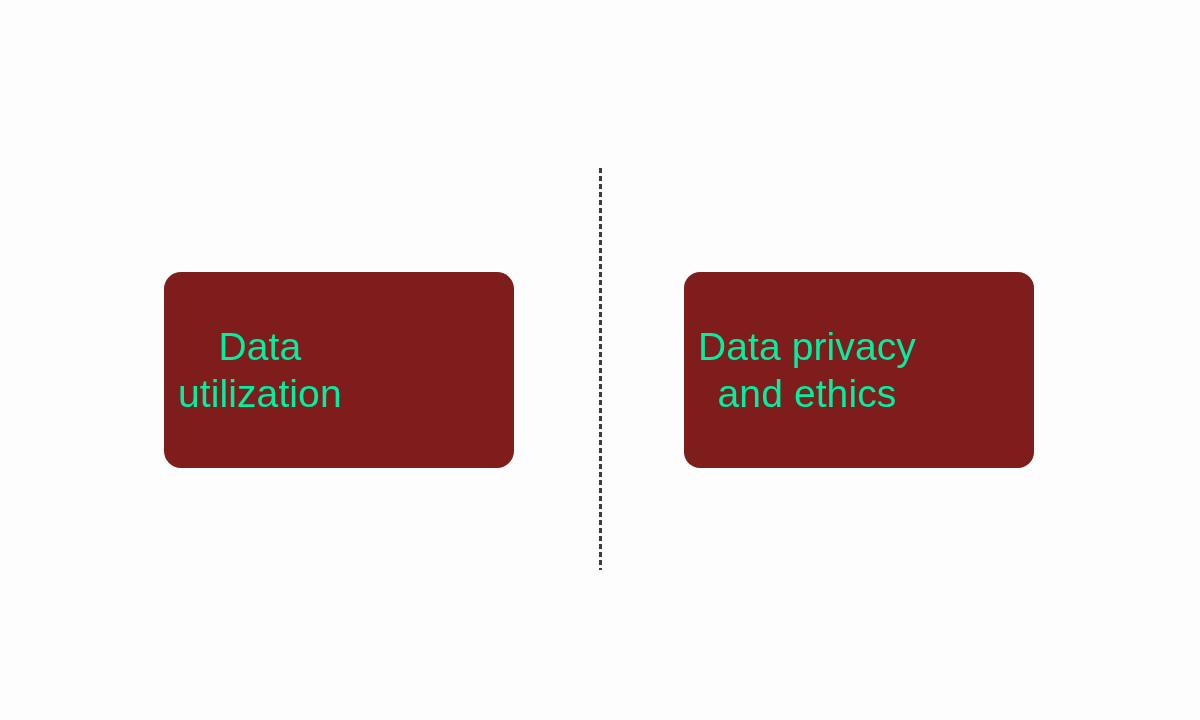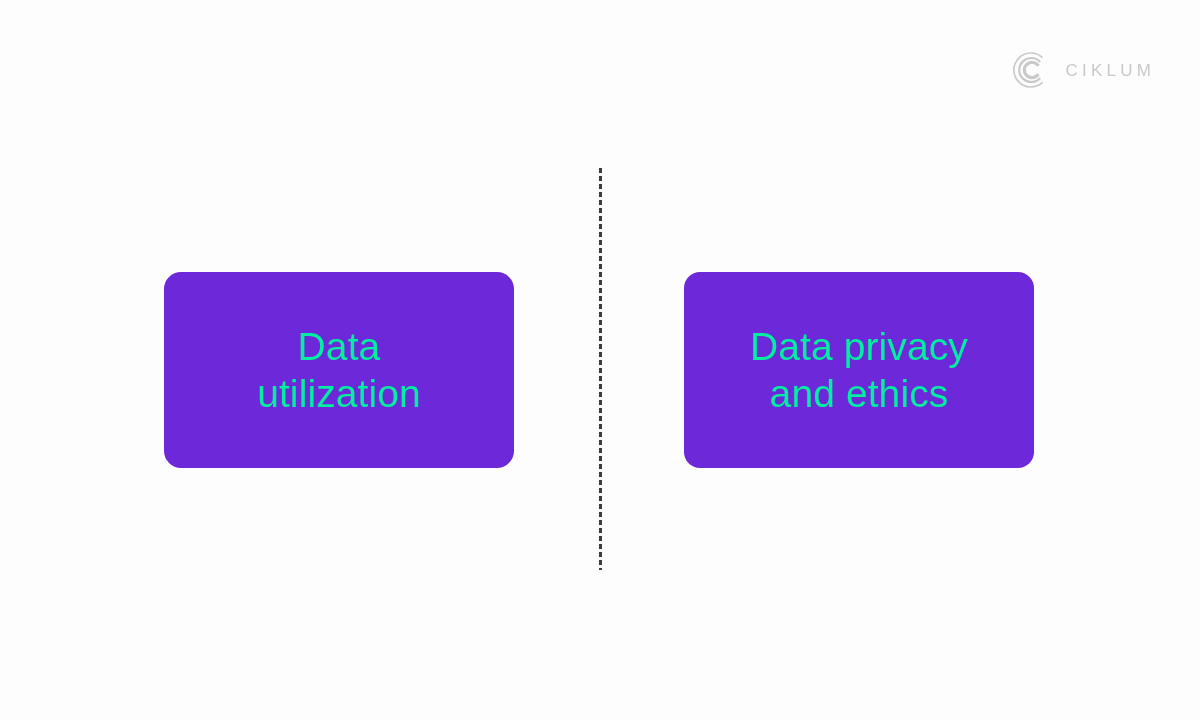--- a/index.html
+++ b/index.html
@@ -63,24 +63,24 @@
     background-repeat: repeat-y;
   }
 
   
   .card {
     position: absolute;
     top: 272px;
     width: 350px;
     height: 196px;
     border-radius: 17px;
-    background: #6d28d9;
+    background: #7f1d1d;
     display: flex;
     align-items: center;
-    justify-content: center;
+    justify-content: flex-start;
     box-sizing: border-box;
     padding: 0 14px;
   }
   .card-left  { left: 164px; }
   .card-right { left: 684px; border-radius: 16px; }
 
   .card-title {
     color: #00efa0;
     font-size: 39px;
     line-height: 47px;
@@ -88,30 +88,20 @@
     text-align: center;
     white-space: pre-line;
     letter-spacing: 0.1px;
   }
 </style>
 </head>
 <body>
 
 <div class="slide">
 
-  <div class="brand">
-    <span class="brand-mark">
-      <svg width="40" height="40" viewBox="0 0 40 40" aria-hidden="true">
-        <path d="M30.5 7.6 A17 17 0 1 0 30.5 32.4" fill="none" stroke="#c9c9c9" stroke-width="1.7"></path>
-        <path d="M28.2 12.0 A12 12 0 1 0 28.2 28.0" fill="none" stroke="#c9c9c9" stroke-width="2.2"></path>
-        <path d="M26.4 15.9 A7.6 7.6 0 1 0 26.4 24.1" fill="none" stroke="#c9c9c9" stroke-width="3.2"></path>
-      </svg>
-    </span>
-    <span class="brand-word">CIKLUM</span>
-  </div>
 
   <div class="divider"></div>
 
   <div class="card card-left">
     <div class="card-title">Data
 utilization</div>
   </div>
 
   <div class="card card-right">
     <div class="card-title">Data privacy

